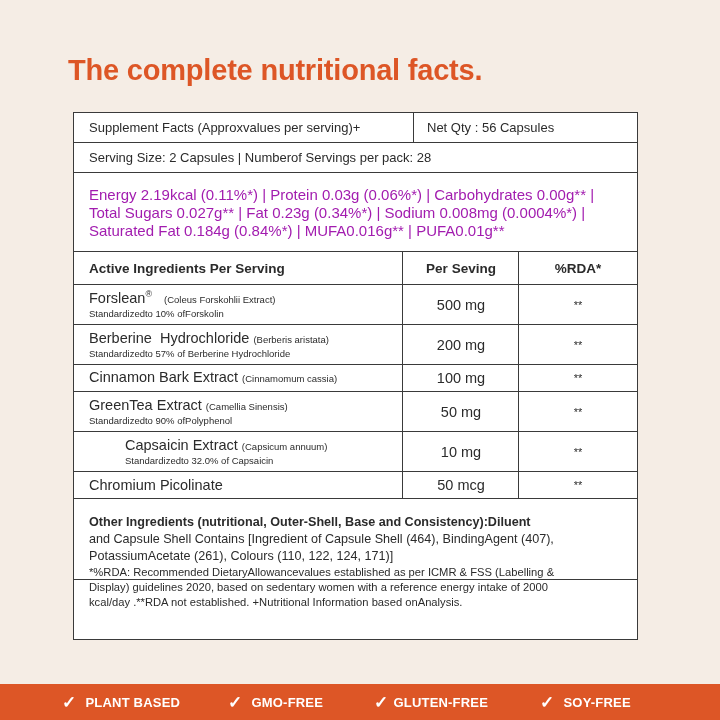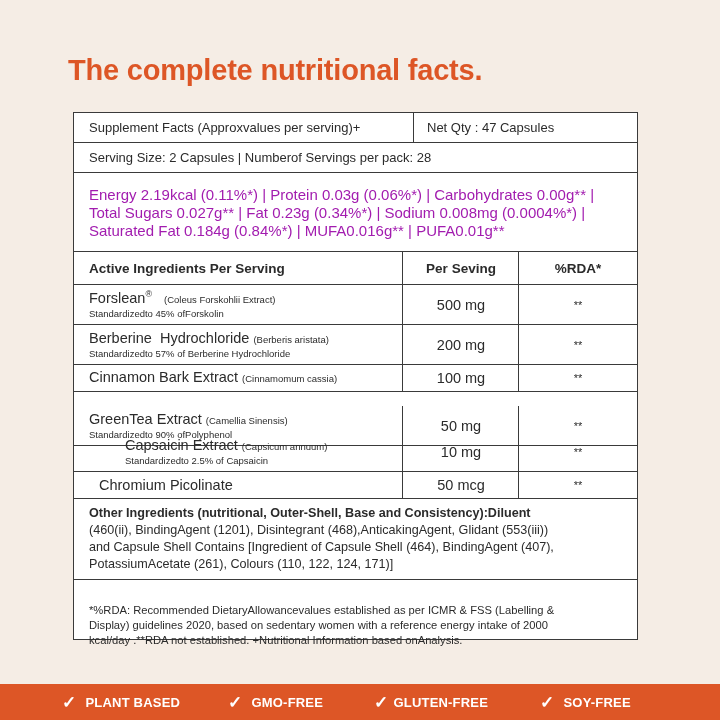--- a/index.html
+++ b/index.html
@@ -50,21 +50,21 @@
 </head>
 <body>
 
 <div class="title">The complete nutritional facts.</div>
 
 <div class="facts">
 
   <div class="row" style="top:0;height:30px;text-align:center;">
     <div class="cell txt13" style="left:15px;">Supplement Facts (Approxvalues per serving)+</div>
     <div class="vline" style="left:339px;"></div>
-    <div class="cell txt13" style="left:353px;">Net Qty : 47 Capsules</div>
+    <div class="cell txt13" style="left:353px;">Net Qty : 56 Capsules</div>
   </div>
 
   <div class="row" style="top:30px;height:30px;">
     <div class="cell txt13" style="left:15px;">Serving Size: 2 Capsules | Numberof Servings per pack: 28</div>
   </div>
 
   <div class="row" style="top:60px;height:79px;">
     <div class="cell" style="left:15px;padding-top:2px;">
       <div class="para">
         <div>Energy 2.19kcal (0.11%*) | Protein 0.03g (0.06%*) | Carbohydrates 0.00g** |</div>
@@ -79,21 +79,21 @@
     <div class="vline" style="left:328px;"></div>
     <div class="cell hdr" style="left:329px;width:116px;justify-content:center;">Per Seving</div>
     <div class="vline" style="left:444px;"></div>
     <div class="cell hdr" style="left:445px;width:118px;justify-content:center;">%RDA*</div>
   </div>
 
   <div class="row" style="top:172px;height:40px;">
     <div class="cell" style="left:15px;">
       <div>
         <div class="ing-name"><span>Forslean</span><span class="reg">®</span><span class="ing-sci">(Coleus Forskohlii Extract)</span></div>
-        <div class="ing-std">Standardizedto 45% ofForskolin</div>
+        <div class="ing-std">Standardizedto 10% ofForskolin</div>
       </div>
     </div>
     <div class="vline" style="left:328px;"></div>
     <div class="cell" style="left:329px;width:116px;">
         <div class="amt">500 mg</div>
       </div>
     <div class="vline" style="left:444px;"></div>
     <div class="cell" style="left:445px;width:118px;">
         <div class="rda">**</div>
       </div>
@@ -123,80 +123,79 @@
     <div class="vline" style="left:328px;"></div>
     <div class="cell" style="left:329px;width:116px;">
         <div class="amt">100 mg</div>
       </div>
     <div class="vline" style="left:444px;"></div>
     <div class="cell" style="left:445px;width:118px;">
         <div class="rda">**</div>
       </div>
   </div>
 
-  <div class="row" style="top:293px;height:40px;">
+  <div class="row" style="top:279px;height:40px;">
     <div class="cell" style="left:15px;">
       <div>
         <div class="ing-name"><span>GreenTea Extract</span><span class="ing-sci">(Camellia Sinensis)</span></div>
         <div class="ing-std">Standardizedto 90% ofPolyphenol</div>
       </div>
     </div>
     <div class="vline" style="left:328px;"></div>
     <div class="cell" style="left:329px;width:116px;justify-content:center;">
         <div class="amt">50 mg</div>
       </div>
     <div class="vline" style="left:444px;"></div>
     <div class="cell" style="left:445px;width:118px;">
         <div class="rda">**</div>
       </div>
   </div>
 
   <div class="row" style="top:319px;height:40px;">
     <div class="cell" style="left:15px;margin-left:36px;">
       <div>
         <div class="ing-name"><span>Capsaicin Extract</span><span class="ing-sci">(Capsicum annuum)</span></div>
-        <div class="ing-std">Standardizedto 2.5% of Capsaicin</div>
+        <div class="ing-std">Standardizedto 32.0% of Capsaicin</div>
       </div>
     </div>
     <div class="vline" style="left:328px;"></div>
     <div class="cell" style="left:329px;width:116px;">
         <div class="amt">10 mg</div>
       </div>
     <div class="vline" style="left:444px;"></div>
     <div class="cell" style="left:445px;width:118px;">
         <div class="rda">**</div>
       </div>
   </div>
 
   <div class="row" style="top:359px;height:27px;">
-    <div class="cell" style="left:25px;justify-content:center;">
+    <div class="cell" style="left:15px;justify-content:center;">
       <div class="ing-name"><span>Chromium Picolinate</span></div>
     </div>
     <div class="vline" style="left:328px;"></div>
     <div class="cell" style="left:329px;width:116px;">
         <div class="amt">50 mcg</div>
       </div>
     <div class="vline" style="left:444px;"></div>
     <div class="cell" style="left:445px;width:118px;">
         <div class="rda">**</div>
       </div>
   </div>
 
   <div class="row" style="top:386px;height:81px;">
     <div class="cell" style="left:15px;right:10px;">
       <div class="other">
         <div><b>Other Ingredients (nutritional, Outer-Shell, Base and Consistency):Diluent</b></div>
-        <div>(460(ii), BindingAgent (1201), Disintegrant (468),AnticakingAgent, Glidant (553(iii))</div>
         <div>and Capsule Shell Contains [Ingredient of Capsule Shell (464), BindingAgent (407),</div>
         <div>PotassiumAcetate (261), Colours (110, 122, 124, 171)]</div>
       </div>
     </div>
   </div>
 
-  <div class="row last" style="top:482px;height:60px;">
+  <div class="row last" style="top:444px;height:60px;">
     <div class="cell" style="left:15px;right:10px;">
       <div class="foot">
         <div>*%RDA: Recommended DietaryAllowancevalues established as per ICMR &amp; FSS (Labelling &amp;</div>
         <div>Display) guidelines 2020, based on sedentary women with a reference energy intake of 2000</div>
         <div>kcal/day .**RDA not established. +Nutritional Information based onAnalysis.</div>
       </div>
     </div>
   </div>
 </div>
 

